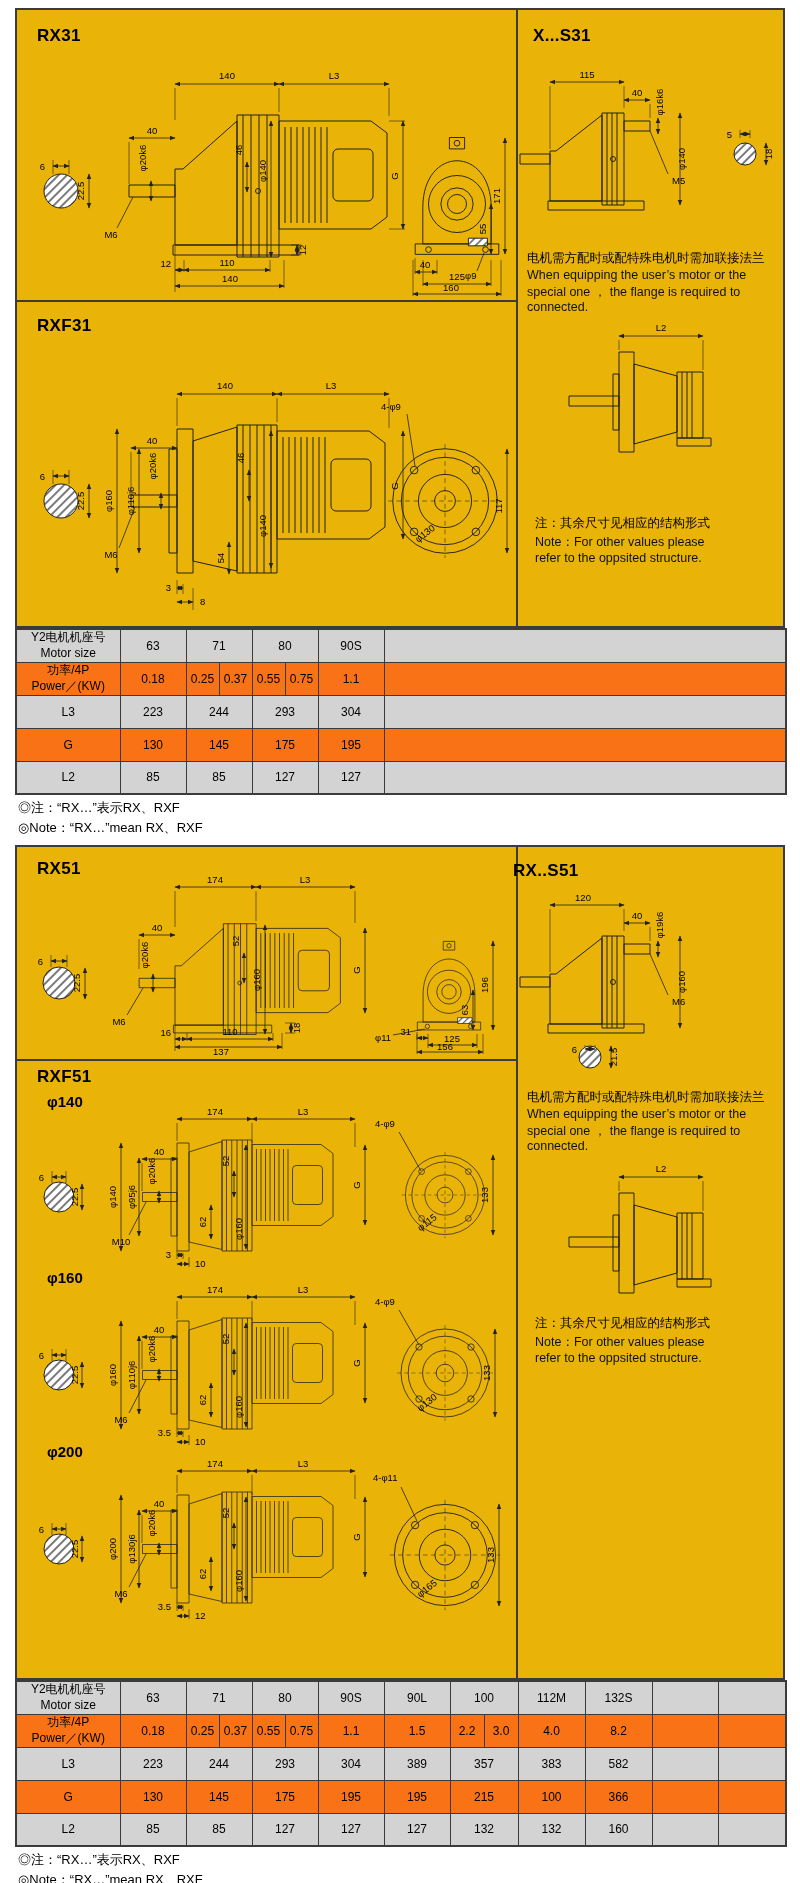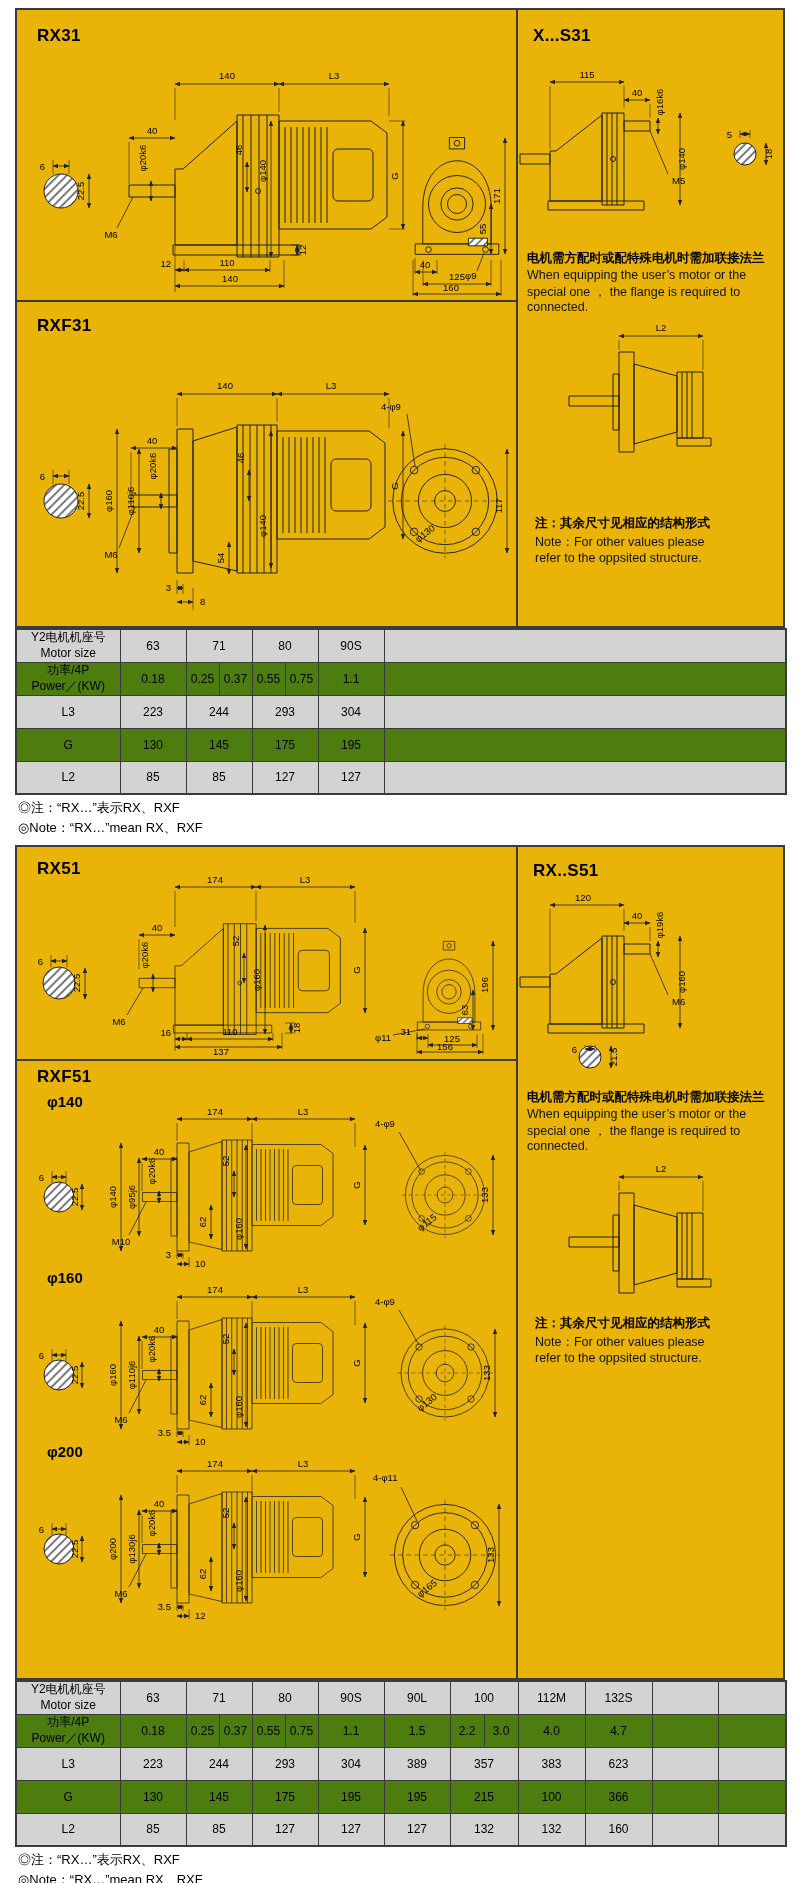--- a/index.html
+++ b/index.html
@@ -4,29 +4,29 @@
 <style>
 *{margin:0;padding:0;box-sizing:border-box}
 html,body{width:800px;background:#fff}
 body{height:1883px;position:relative;font-family:"Liberation Sans",sans-serif;color:#000}
 .sec{position:absolute;left:15px;width:770px;border:2px solid #3b3b3b;background:#eab308}
 .abs{position:absolute}
 .vdiv{position:absolute;top:0;bottom:0;left:499px;width:0;border-left:2px solid #3b3b3b}
 .hdiv{position:absolute;left:0;width:499px;height:0;border-top:2px solid #3b3b3b}
 .title{font-size:17px;font-weight:bold;letter-spacing:.3px}
 .sub{font-size:15px;font-weight:bold}
-.cn{font-size:12.5px;font-weight:bold}
+.cn{font-size:12.5px;font-weight:normal}
 .en{font-size:12.5px;color:#111}
 .notes{position:absolute;left:18px;font-size:13px;line-height:1.5}
 svg{overflow:visible}
 .dwg{stroke:#222;stroke-width:1;fill:none;stroke-linejoin:round}
 .dwg text{stroke:none;fill:#000;font-size:9.5px;font-family:"Liberation Sans",sans-serif}
 .dm{stroke-width:.8}
 .xt{stroke-width:.6}
-table.dimtab{position:absolute;left:15px;border-collapse:collapse;table-layout:fixed;background:#4d7c0f;border:2px solid #3b3b3b}
+table.dimtab{position:absolute;left:15px;border-collapse:collapse;table-layout:fixed;background:#f97316;border:2px solid #3b3b3b}
 table.dimtab td{border:1px solid #3b3b3b;text-align:center;vertical-align:middle;font-size:12px;height:33px;padding:0;overflow:hidden}
 table.dimtab tr.g td{background:#d3d3d3}
 td.lc{font-size:11px;line-height:1.3}
 </style>
 </head>
 <body>
 
 <svg width="0" height="0" style="position:absolute">
 <defs>
 <pattern id="h" width="6" height="6" patternUnits="userSpaceOnUse" patternTransform="rotate(45)">
@@ -497,21 +497,21 @@
       <text x="170" y="160">12</text>
       <use href="#fv-flange" transform="translate(420,96) scale(0.92)"></use>
       <path class="dm" d="M376,28L392,62"></path>
       <text x="348" y="22">4-φ11</text>
       <text transform="rotate(-38 404 132)" x="404" y="132" text-anchor="middle">φ165</text>
       <line class="dm" x1="474" y1="45" x2="474" y2="147" marker-start="url(#a)" marker-end="url(#a)"></line>
       <text transform="rotate(-90 469 96)" x="469" y="96" text-anchor="middle">133</text>
     </g>
   </svg>
 
-  <div class="abs title" style="left:516px;top:14px">RX..S51</div>
+  <div class="abs title" style="left:496px;top:14px">RX..S51</div>
   <svg class="abs" style="left:503px;top:40px" width="270" height="195" viewBox="0 0 270 195">
     <g class="dwg">
       <use href="#gm-s" transform="translate(30,95)"></use>
       <path class="xt" d="M30,22V85M104,22V44M130,40V54M65,166v-8M75,166v-8"></path>
       <line class="dm" x1="30" y1="18" x2="104" y2="18" marker-start="url(#a)" marker-end="url(#a)"></line>
       <text x="63" y="14" text-anchor="middle">120</text>
       <line class="dm" x1="104" y1="36" x2="130" y2="36" marker-start="url(#a)" marker-end="url(#a)"></line>
       <text x="117" y="32" text-anchor="middle">40</text>
       <line class="dm" x1="138" y1="54" x2="138" y2="70" marker-start="url(#a)" marker-end="url(#a)"></line>
       <text transform="rotate(-90 143 38)" x="143" y="38" text-anchor="middle">φ19k6</text>
@@ -588,34 +588,34 @@
     <td>0.18</td>
     <td>0.25</td>
     <td>0.37</td>
     <td>0.55</td>
     <td>0.75</td>
     <td>1.1</td>
     <td>1.5</td>
     <td>2.2</td>
     <td>3.0</td>
     <td>4.0</td>
-    <td>4.7</td>
+    <td>8.2</td>
     <td></td>
     <td></td>
   </tr>
   <tr class="g">
     <td>L3</td>
     <td>223</td>
     <td colspan="2">244</td>
     <td colspan="2">293</td>
     <td>304</td>
     <td>389</td>
     <td colspan="2">357</td>
     <td>383</td>
-    <td>623</td>
+    <td>582</td>
     <td></td>
     <td></td>
   </tr>
   <tr>
     <td>G</td>
     <td>130</td>
     <td colspan="2">145</td>
     <td colspan="2">175</td>
     <td>195</td>
     <td>195</td>

